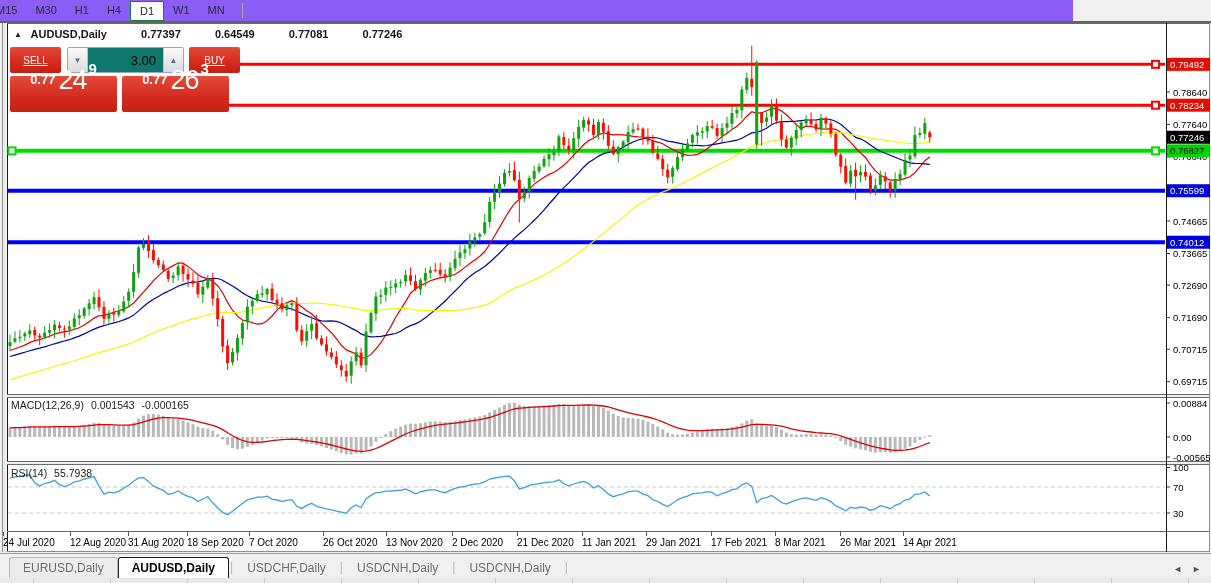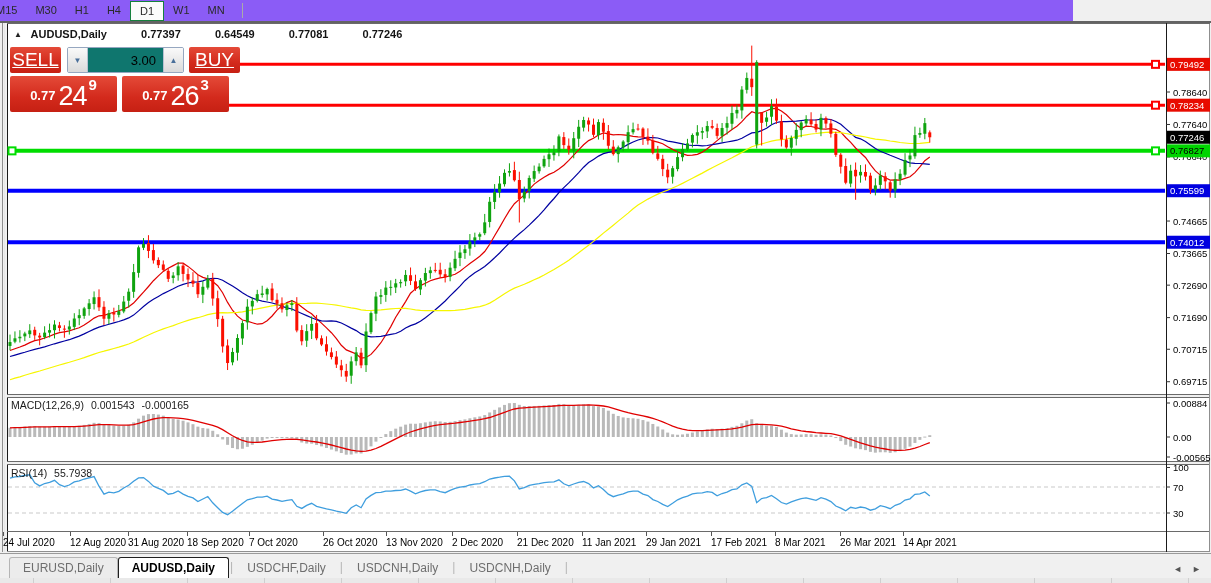--- a/index.html
+++ b/index.html
@@ -19,33 +19,33 @@
 
   
   #chart-title{position:absolute;left:14px;top:28px;z-index:3;font-size:11px;font-weight:700;color:#141414;white-space:nowrap;}
   #chart-title .sym-icon{font-size:8px;margin-right:6px;vertical-align:1px;color:#222;}
   #chart-title span.v{margin-left:5px;padding-left:26px;}
 
   
   #oneclick{position:absolute;left:8px;top:46px;width:221px;height:67px;background:#fff;z-index:4;}
   .oc-row1{position:absolute;left:2px;top:1px;height:26px;display:flex;align-items:stretch;}
   .oc-btn{width:51px;background:linear-gradient(180deg,#e44a38,#d32a1c 60%,#c62013);color:#fff;
-    font-size:19px;display:flex;align-items:center;justify-content:center;border-radius:2px;
+    font-size:10px;display:flex;align-items:center;justify-content:center;border-radius:2px;
     text-decoration:underline;cursor:pointer;}
   .oc-spingroup{display:flex;margin-left:6px;border:1px solid #96a7c0;height:24px;border-radius:2px;overflow:hidden;background:#fff;}
   .spin-btn{width:19px;background:linear-gradient(180deg,#fafafa,#dadada);display:flex;align-items:center;justify-content:center;
     color:#4a6f9a;font-size:8px;cursor:pointer;}
   .spin-btn.dn{border-right:1px solid #b7c2d2;}
   .spin-btn.up{border-left:1px solid #b7c2d2;}
   .oc-value{width:68px;display:flex;align-items:center;justify-content:flex-end;padding-right:7px;
     font-size:13px;color:#000;background:#0f766e;}
   .oc-buy{margin-left:5px;}
   .oc-row2{position:absolute;left:2px;top:30px;width:219px;height:36px;display:flex;gap:5px;}
   .price-box{flex:1;background:linear-gradient(180deg,#e44a38,#d32a1c 60%,#c62013);color:#fff;border-radius:2px;
-    display:flex;align-items:flex-end;justify-content:center;padding-bottom:4px;cursor:pointer;}
+    display:flex;align-items:flex-end;justify-content:center;padding-bottom:20px;cursor:pointer;}
   .pp{font-size:13px;font-weight:700;margin:0 3px 5px 0;}
   .pm{font-size:27px;line-height:0.85;font-weight:400;letter-spacing:-1px;}
   .ps{font-size:15px;font-weight:700;margin:0 0 15px 2px;}
 
   
   .pane-label{position:absolute;z-index:3;font-size:10.5px;color:#1a1a1a;white-space:nowrap;}
   #macd-label{left:11px;top:399px;}
   #rsi-label{left:11px;top:467px;}
   .pane-label span{margin-right:4px;}
 

